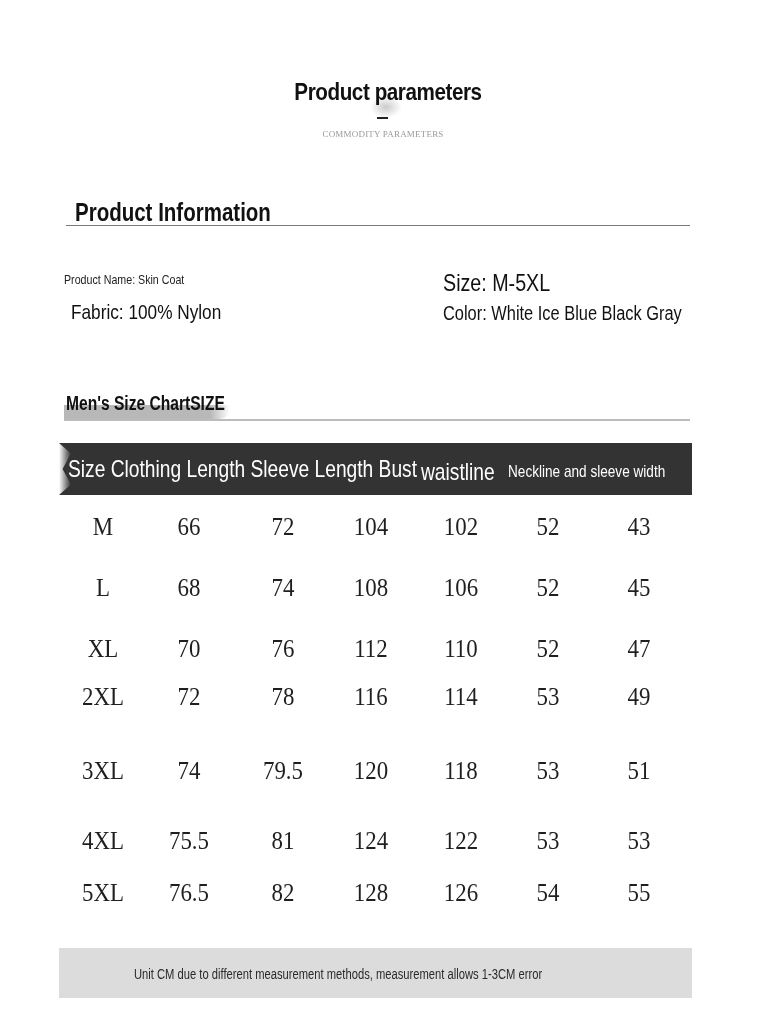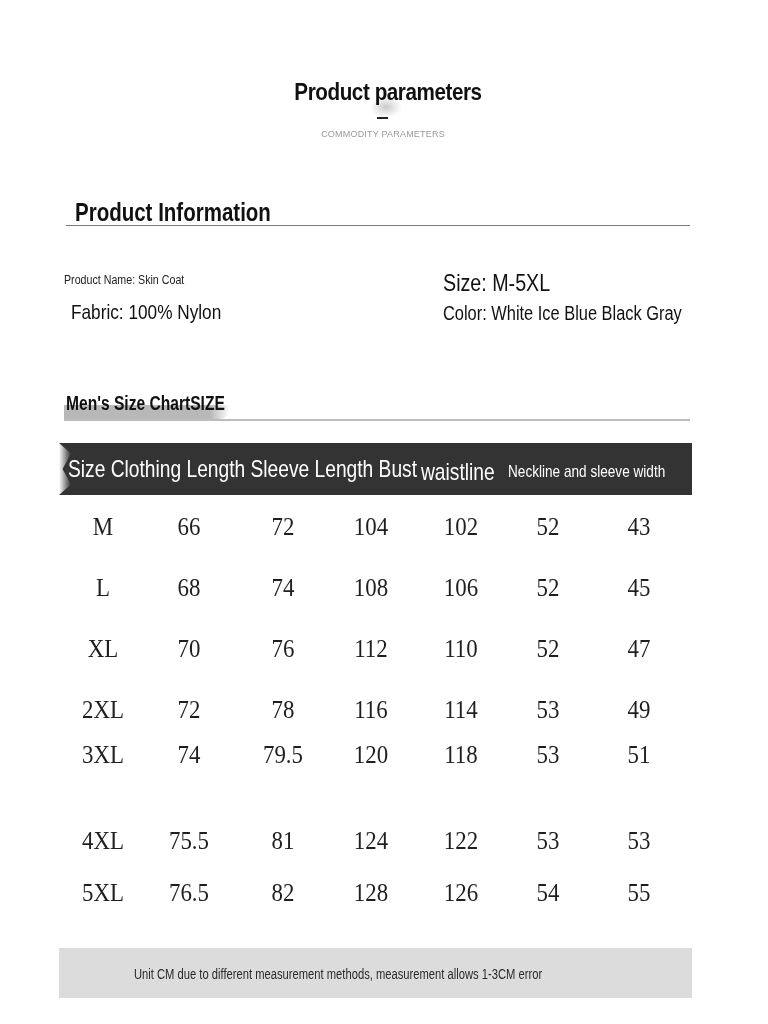--- a/index.html
+++ b/index.html
@@ -1,20 +1,20 @@
 <!DOCTYPE html>
 <html><head>
   <meta charset="utf-8">
   <style>
     html, body { margin: 0; padding: 0; background: #ffffff; }
     body { width: 768px; height: 1024px; position: relative; overflow: hidden; font-family: "Liberation Sans", sans-serif; color: #1a1a1a; }
     .abs { position: absolute; }
     #title { left: 0; width: 776px; top: 78px; text-align: center; font-size: 24px; font-weight: bold; letter-spacing: -0.5px; transform: scaleX(0.86); transform-origin: 388px 0; color: #111; }
     #title-dash { left: 377px; top: 117px; width: 11px; height: 2px; background: #222; }
-    #subtitle { left: 0; width: 766px; top: 129px; text-align: center; font-family: Liberation Sans, sans-serif; font-size: 9px; color: #9a9a9a; letter-spacing: 0.2px; }
+    #subtitle { left: 0; width: 766px; top: 129px; text-align: center; font-family: Liberation Serif, serif; font-size: 9px; color: #9a9a9a; letter-spacing: 0.2px; }
     #title-smudge { left: 370px; top: 96px; width: 32px; height: 22px; background: radial-gradient(ellipse at center, rgba(160,160,160,0.55), rgba(255,255,255,0) 70%); }
 
     #info-heading { left: 75px; top: 198px; font-size: 25px; font-weight: bold; transform: scaleX(0.82); transform-origin: 0 0; color: #111; white-space: nowrap; }
     #info-rule { left: 66px; top: 225px; width: 624px; height: 1px; background: #7a7a7a; }
 
     #product-name { left: 64px; top: 272px; font-size: 13px; transform: scaleX(0.82); transform-origin: 0 0; white-space: nowrap; color: #222; }
     #fabric { left: 71px; top: 300px; font-size: 21px; transform: scaleX(0.82); transform-origin: 0 0; white-space: nowrap; color: #111; }
     #size-range { left: 443px; top: 269px; font-size: 24px; transform: scaleX(0.82); transform-origin: 0 0; white-space: nowrap; color: #111; }
     #color { left: 443px; top: 302px; font-size: 20px; transform: scaleX(0.82); transform-origin: 0 0; white-space: nowrap; color: #111; }
 
@@ -83,30 +83,30 @@
     </div>
     <div class="row" style="top: 122px;">
       <div class="cell" style="left: 4px; width: 80px;">XL</div>
       <div class="cell" style="left: 90px; width: 80px;">70</div>
       <div class="cell" style="left: 184px; width: 80px;">76</div>
       <div class="cell" style="left: 272px; width: 80px;">112</div>
       <div class="cell" style="left: 362px; width: 80px;">110</div>
       <div class="cell" style="left: 449px; width: 80px;">52</div>
       <div class="cell" style="left: 540px; width: 80px;">47</div>
     </div>
-    <div class="row" style="top: 183px;">
+    <div class="row" style="top: 170px;">
       <div class="cell" style="left: 4px; width: 80px;">2XL</div>
       <div class="cell" style="left: 90px; width: 80px;">72</div>
       <div class="cell" style="left: 184px; width: 80px;">78</div>
       <div class="cell" style="left: 272px; width: 80px;">116</div>
       <div class="cell" style="left: 362px; width: 80px;">114</div>
       <div class="cell" style="left: 449px; width: 80px;">53</div>
       <div class="cell" style="left: 540px; width: 80px;">49</div>
     </div>
-    <div class="row" style="top: 228px;">
+    <div class="row" style="top: 244px;">
       <div class="cell" style="left: 4px; width: 80px;">3XL</div>
       <div class="cell" style="left: 90px; width: 80px;">74</div>
       <div class="cell" style="left: 184px; width: 80px;">79.5</div>
       <div class="cell" style="left: 272px; width: 80px;">120</div>
       <div class="cell" style="left: 362px; width: 80px;">118</div>
       <div class="cell" style="left: 449px; width: 80px;">53</div>
       <div class="cell" style="left: 540px; width: 80px;">51</div>
     </div>
     <div class="row" style="top: 314px;">
       <div class="cell" style="left: 4px; width: 80px;">4XL</div>

